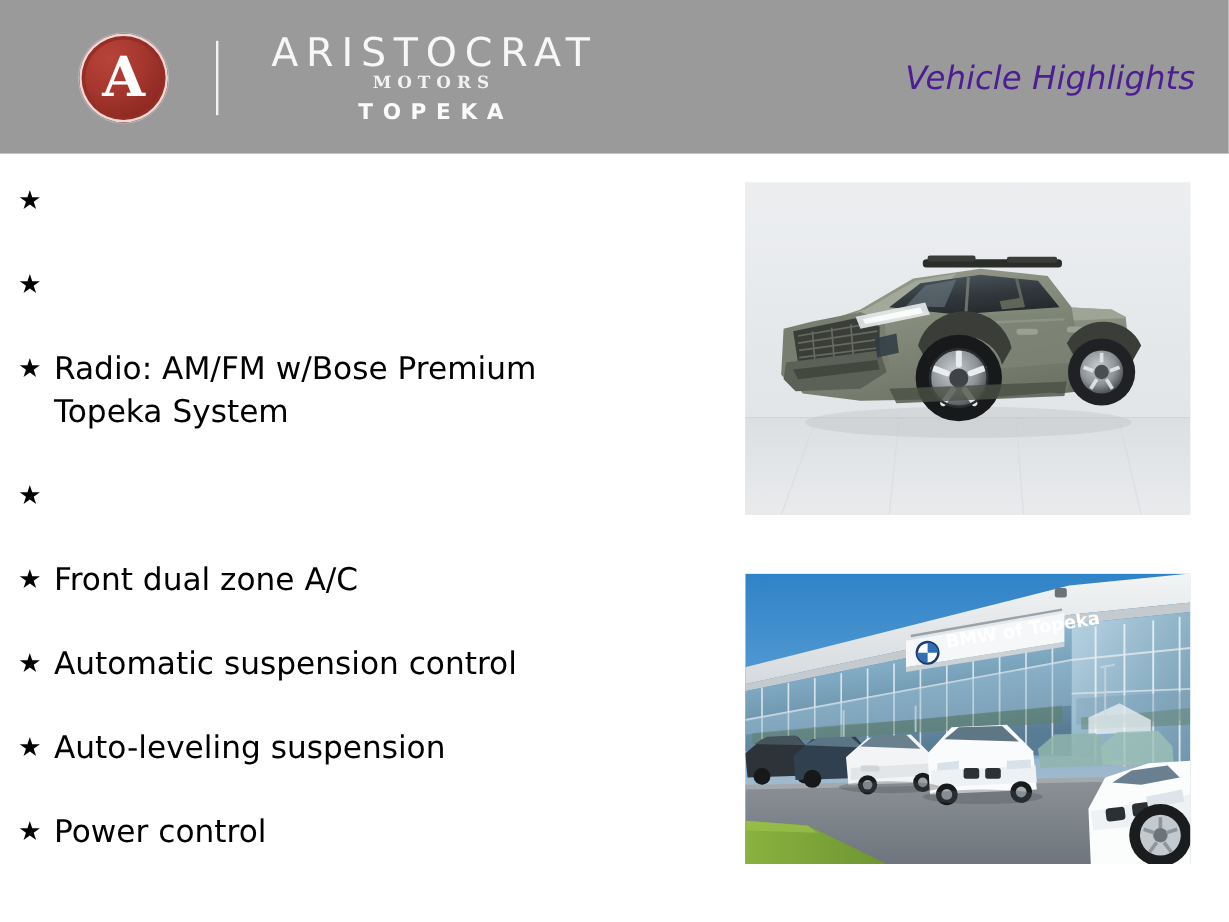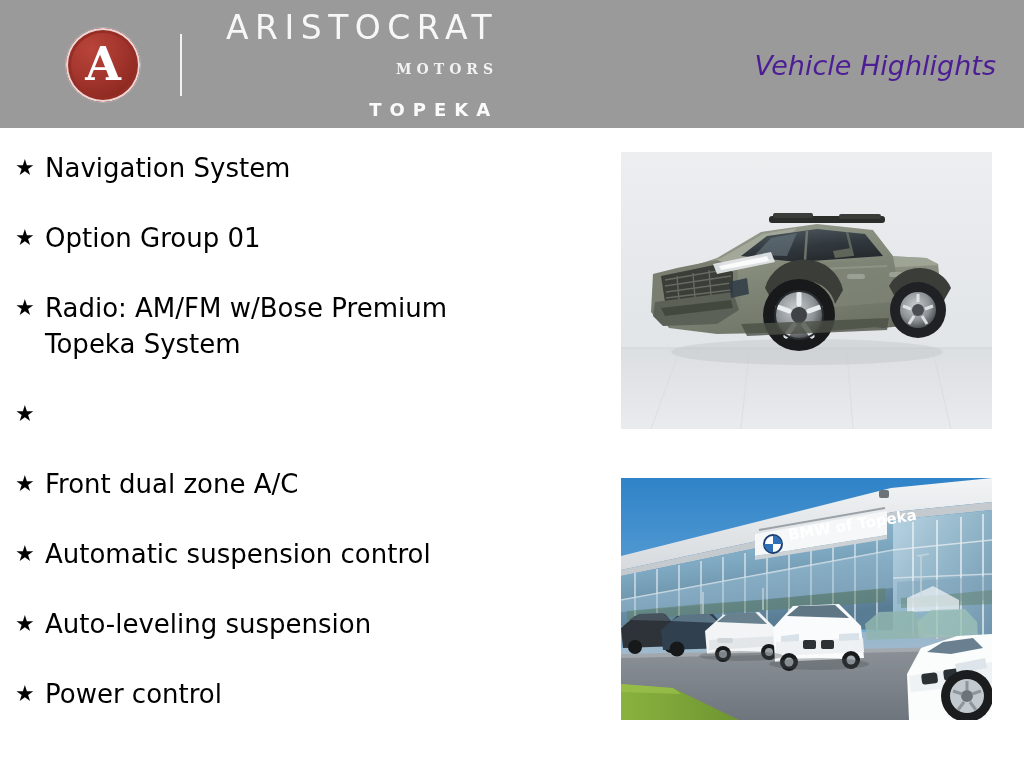--- a/index.html
+++ b/index.html
@@ -72,23 +72,22 @@
     height: 62px;
     background: #f2f2f2;
     margin-left: 40px;
     margin-right: 38px;
     flex: 0 0 auto;
   }
 
   .wordmark {
     display: flex;
     flex-direction: column;
-    align-items: flex-end;
+    align-items: center;
     line-height: 1;
-    gap: 16px;
   }
   .wordmark .wm-main {
     font-family: "DejaVu Sans", sans-serif;
     font-weight: 400;
     font-size: 33px;
     letter-spacing: 6.5px;
     color: #f7f7f7;
     padding-left: 6px;
   }
   .wordmark .wm-sub {
@@ -198,26 +197,24 @@
 
   </div>
 
   <div class="header-title">Vehicle Highlights</div>
 </div>
 
 <div class="features">
 
   <div class="feature-row">
     <span class="bullet-star">★</span>
-    <span class="feature-text">Navigation System</span>
-  </div>
-
-  <div class="feature-row">
-    <span class="bullet-star">★</span>
-    <span class="feature-text">Option Group 01</span>
+  </div>
+
+  <div class="feature-row">
+    <span class="bullet-star">★</span>
   </div>
 
   <div class="feature-row">
     <span class="bullet-star">★</span>
     <span class="feature-text">Radio: AM/FM w/Bose Premium Topeka System</span>
   </div>
 
   <div class="feature-row">
     <span class="bullet-star">★</span>
   </div>

